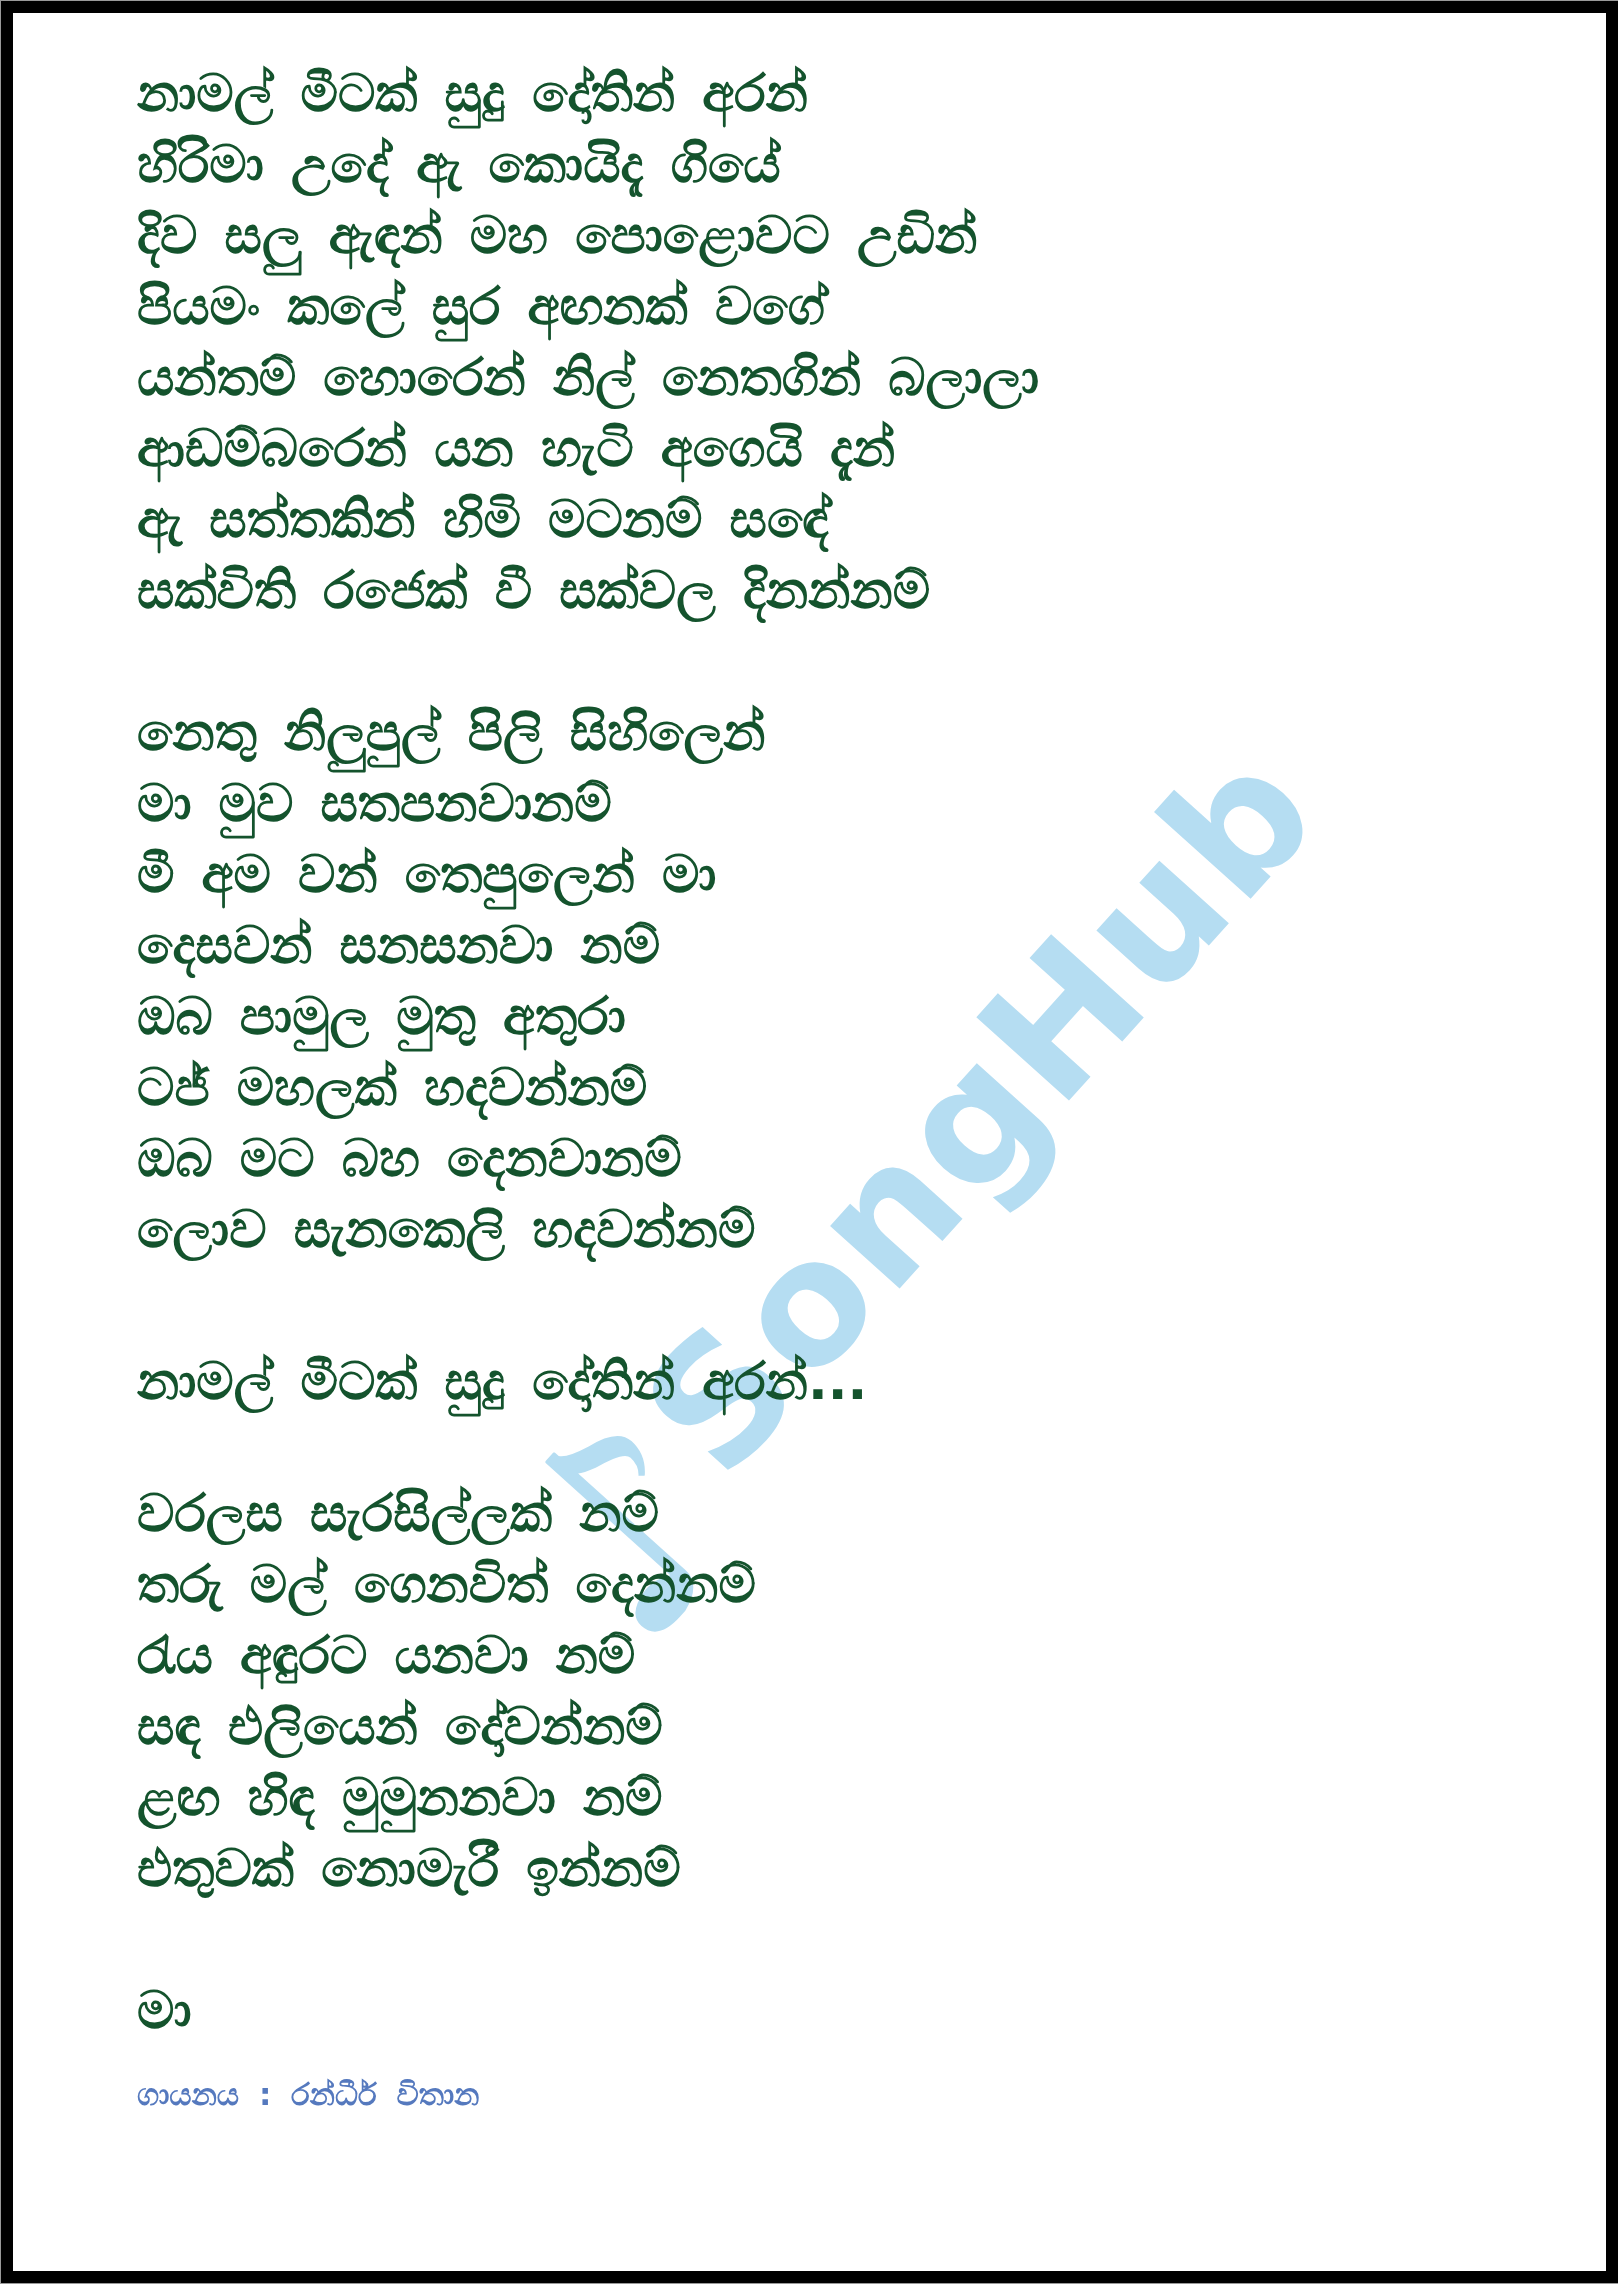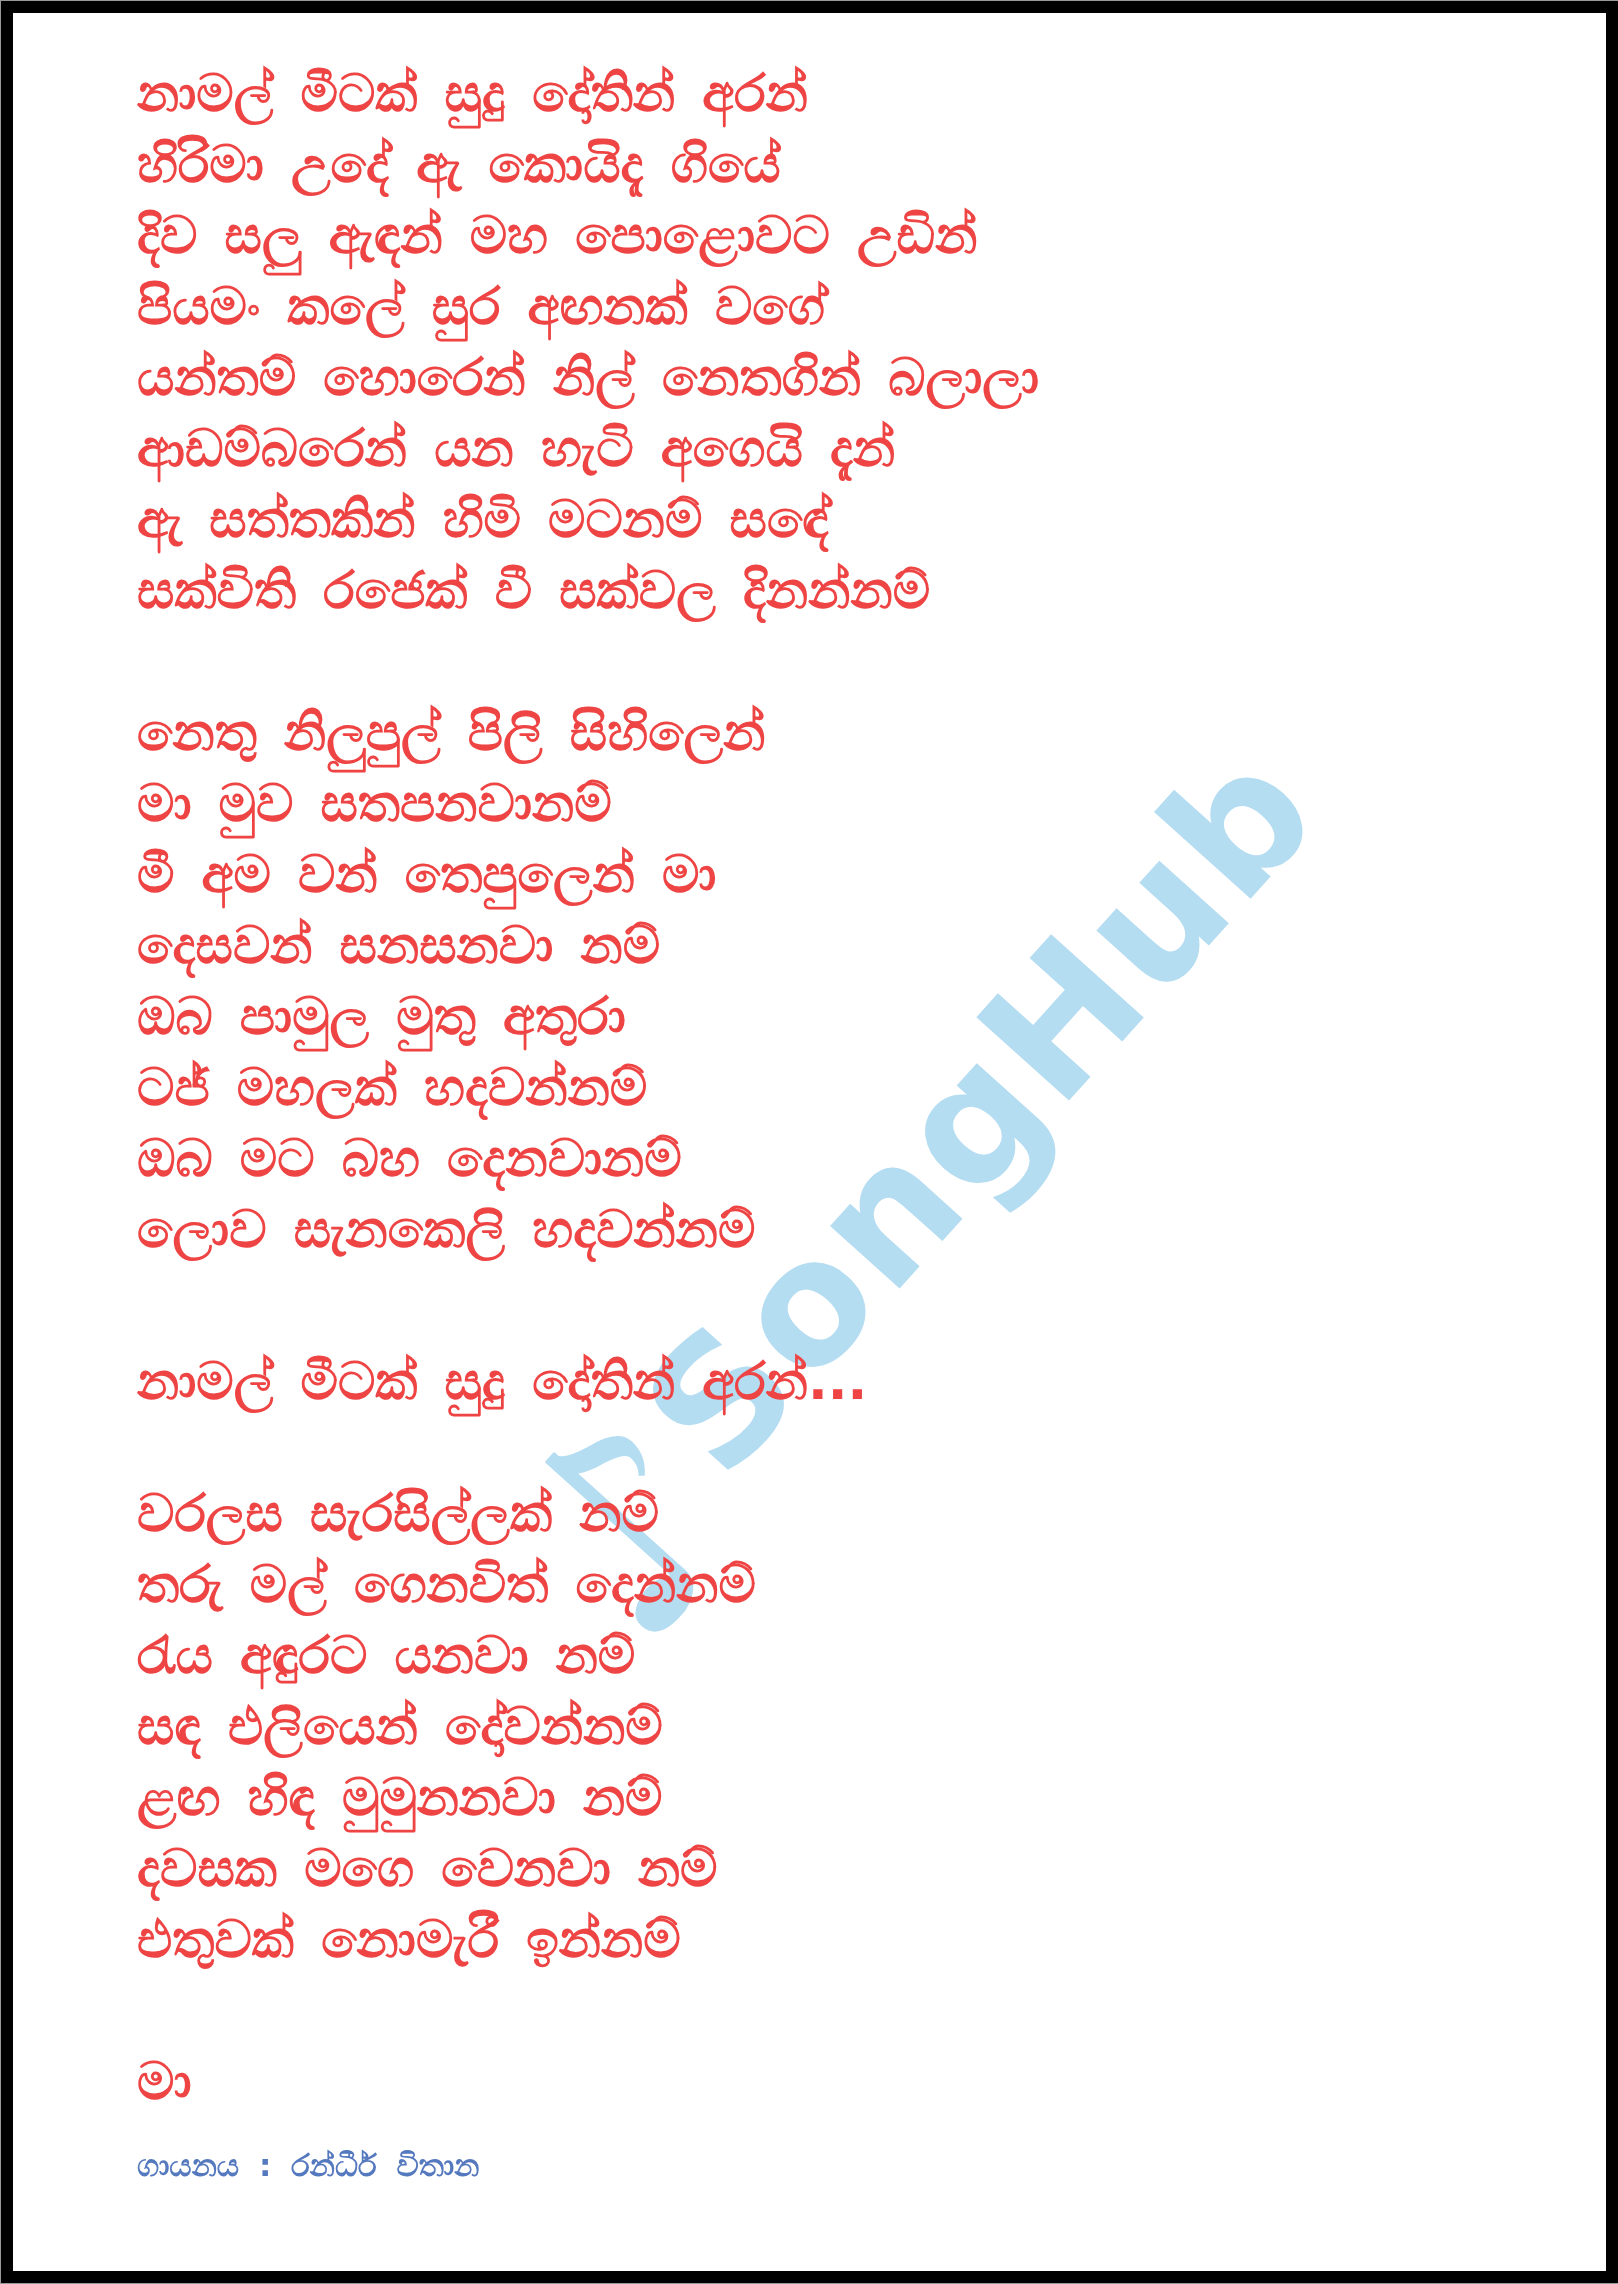--- a/index.html
+++ b/index.html
@@ -56,21 +56,21 @@
     letter-spacing: 3.9px;
   }
   section { display: block; position: relative; z-index: 1; }
   .line {
     position: relative;
     z-index: 1;
     height: 71px;
     line-height: 71px;
     font-size: 52px;
     font-weight: 700;
-    color: #ef4444;
+    color: #14532d;
     white-space: nowrap;
     word-spacing: 9px;
   }
   .spacer {
     position: relative;
     z-index: 1;
     height: 71px;
   }
   .refrain { top: 10px; }
   .credit {
@@ -122,21 +122,20 @@
     </section>
 
     <div class="spacer"></div>
 
     <section>
       <div class="line">වරලස සැරසිල්ලක් නම්</div>
       <div class="line">තරු මල් ගෙනවිත් දෙන්නම්</div>
       <div class="line">රැය අඳුරට යනවා නම්</div>
       <div class="line">සඳ එලියෙන් දෝවන්නම්</div>
       <div class="line">ළඟ හිඳ මුමුනනවා නම්</div>
-      <div class="line">දවසක මගෙ වෙනවා නම්</div>
       <div class="line">එතුවක් නොමැරී ඉන්නම්</div>
     </section>
 
     <div class="spacer"></div>
 
     <section>
       <div class="line">මා</div>
     </section>
 
     <section>

